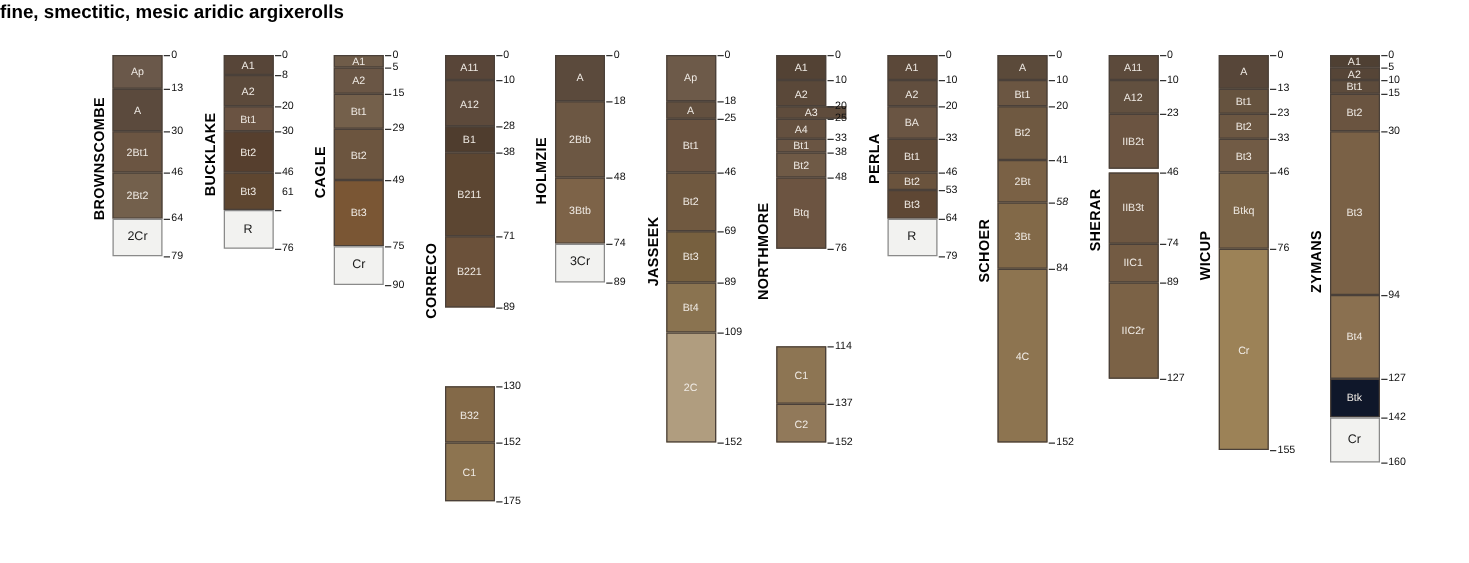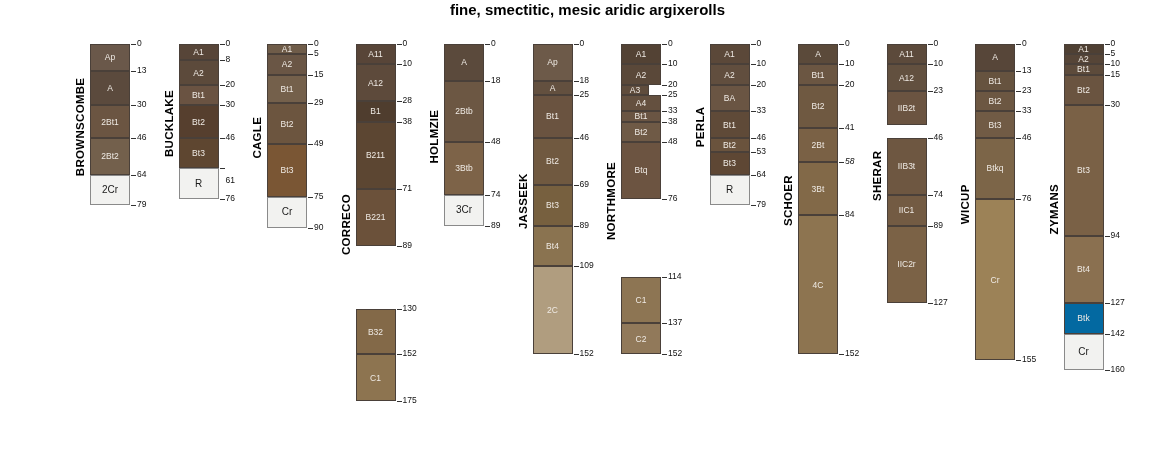--- a/index.html
+++ b/index.html
@@ -16,21 +16,21 @@
   #root {
     position: relative;
     width: 1175px;
     height: 450px;
   }
   #title {
     position: absolute;
     top: 0px;
     left: 0;
     width: 1175px;
-    text-align: center;
+    text-align: left;
     font-size: 15px;
     font-weight: bold;
     color: #000;
     line-height: 20px;
   }
   .profile {
     position: absolute;
     top: 0;
   }
   .col-label {
@@ -163,21 +163,21 @@
           <div class="depth-lab" style="top: 0px;">0</div>
           <div class="tick" style="top: 16.32px;"></div>
           <div class="depth-lab" style="top: 16.32px;">8</div>
           <div class="tick" style="top: 40.8px;"></div>
           <div class="depth-lab" style="top: 40.8px;">20</div>
           <div class="tick" style="top: 61.2px;"></div>
           <div class="depth-lab" style="top: 61.2px;">30</div>
           <div class="tick" style="top: 93.84px;"></div>
           <div class="depth-lab" style="top: 93.84px;">46</div>
           <div class="tick" style="top: 124.44px;"></div>
-          <div class="depth-lab" style="top: 137px;">61</div>
+          <div class="depth-lab" style="top: 110px;">61</div>
           <div class="tick" style="top: 155.04px;"></div>
           <div class="depth-lab" style="top: 155.04px;">76</div>
         </div>
       </div>
       <div class="profile" style="left: 267px;">
         <div class="col-label" style="left: -16px; top: 46px; height: 183.6px;">CAGLE</div>
         <div class="bar" style="left: 0px; top: 44px; width: 40px; height: 183.6px;">
           <div class="horizon" style="top: 0px; height: 10.2px; width: 40px; background: rgb(111, 92, 73);">
             <span class="hlabel">A1</span>
           </div>
@@ -335,21 +335,21 @@
       </div>
       <div class="profile" style="left: 621px;">
         <div class="col-label" style="left: -16px; top: 46px; height: 310.08px;">NORTHMORE</div>
         <div class="bar" style="left: 0px; top: 44px; width: 40px; height: 310.08px;">
           <div class="horizon" style="top: 0px; height: 20.4px; width: 40px; background: rgb(83, 66, 52);">
             <span class="hlabel">A1</span>
           </div>
           <div class="horizon" style="top: 20.4px; height: 20.4px; width: 40px; background: rgb(90, 72, 57);">
             <span class="hlabel">A2</span>
           </div>
-          <div class="horizon" style="top: 40.8px; height: 10.2px; width: 28px; background: rgb(95, 76, 60);">
+          <div class="horizon" style="top: 40.8px; height: 10.2px; width: 56px; background: rgb(95, 76, 60);">
             <span class="hlabel">A3</span>
           </div>
           <div class="horizon" style="top: 51px; height: 16.32px; width: 40px; background: rgb(100, 80, 63);">
             <span class="hlabel">A4</span>
           </div>
           <div class="horizon" style="top: 67.32px; height: 10.2px; width: 40px; background: rgb(106, 85, 67);">
             <span class="hlabel">Bt1</span>
           </div>
           <div class="horizon" style="top: 77.52px; height: 20.4px; width: 40px; background: rgb(111, 90, 70);">
             <span class="hlabel">Bt2</span>
@@ -474,21 +474,21 @@
       </div>
       <div class="profile" style="left: 886.5px;">
         <div class="col-label" style="left: -16px; top: 46px; height: 259.08px;">SHERAR</div>
         <div class="bar" style="left: 0px; top: 44px; width: 40px; height: 259.08px;">
           <div class="horizon" style="top: 0px; height: 20.4px; width: 40px; background: rgb(92, 74, 59);">
             <span class="hlabel">A11</span>
           </div>
           <div class="horizon" style="top: 20.4px; height: 26.52px; width: 40px; background: rgb(98, 80, 63);">
             <span class="hlabel">A12</span>
           </div>
-          <div class="horizon" style="top: 46.92px; height: 34px; width: 40px; background: rgb(107, 84, 65);">
+          <div class="horizon" style="top: 46.92px; height: 44px; width: 40px; background: rgb(107, 84, 65);">
             <span class="hlabel">IIB2t</span>
           </div>
           <div class="horizon" style="top: 93.84px; height: 57.12px; width: 40px; background: rgb(110, 87, 65);">
             <span class="hlabel">IIB3t</span>
           </div>
           <div class="horizon" style="top: 150.96px; height: 30.6px; width: 40px; background: rgb(115, 91, 67);">
             <span class="hlabel">IIC1</span>
           </div>
           <div class="horizon" style="top: 181.56px; height: 77.52px; width: 40px; background: rgb(123, 98, 70);">
             <span class="hlabel">IIC2r</span>
@@ -564,21 +564,21 @@
           </div>
           <div class="horizon" style="top: 30.6px; height: 30.6px; width: 40px; background: rgb(106, 84, 64);">
             <span class="hlabel">Bt2</span>
           </div>
           <div class="horizon" style="top: 61.2px; height: 130.56px; width: 40px; background: rgb(122, 97, 70);">
             <span class="hlabel">Bt3</span>
           </div>
           <div class="horizon" style="top: 191.76px; height: 67.32px; width: 40px; background: rgb(138, 112, 80);">
             <span class="hlabel">Bt4</span>
           </div>
-          <div class="horizon" style="top: 259.08px; height: 30.6px; width: 40px; background: #0369a1;">
+          <div class="horizon" style="top: 259.08px; height: 30.6px; width: 40px; background: #0f172a;">
             <span class="hlabel">Btk</span>
           </div>
           <div class="horizon bedrock" style="top: 289.68px; height: 36.72px; width: 40px;">
             <span class="hlabel">Cr</span>
           </div>
         </div>
         <div class="depths" style="left: 41px; top: 44px;">
           <div class="tick" style="top: 0px;"></div>
           <div class="depth-lab" style="top: 0px;">0</div>
           <div class="tick" style="top: 10.2px;"></div>

